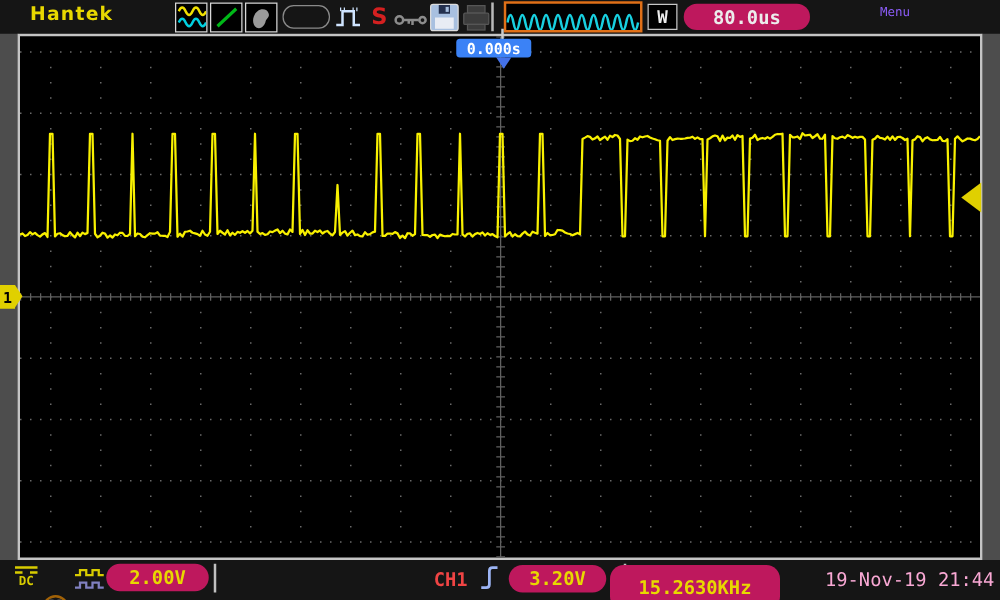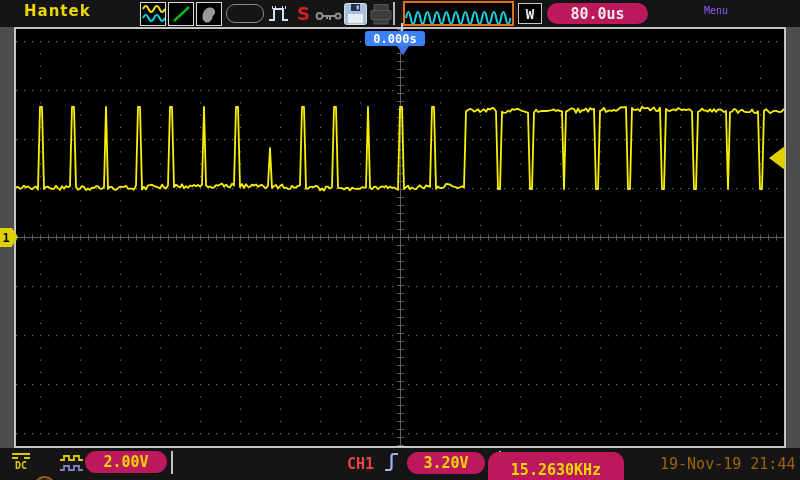--- a/index.html
+++ b/index.html
@@ -44,21 +44,21 @@
   .dcicon .l1{width:18px;height:2px;background:#d8cc00;margin:0 auto 2px}
   .dcicon .l2{width:18px;border-top:2px dashed #d8cc00;margin:0 auto 2px}
   .bwicon{left:34px;top:476px;width:21px;height:21px;border:2px solid #a16207;border-radius:50%;
           box-sizing:border-box;color:#3a3a3a;font-size:10px;font-weight:bold;
           display:flex;align-items:flex-start;justify-content:center}
   .scale-pill{left:85px;top:451px;width:82px;height:22px}
   .bdiv{top:451px;width:2px;height:23px;background:#c0c0c0}
   .ch1{left:347px;top:455px;color:#ef4444;font-size:15px;font-weight:bold}
   .lvl-pill{left:407px;top:452px;width:78px;height:22px}
   .freq-pill{left:488px;top:452px;width:136px;height:36px}
-  .dt{left:660px;top:455px;color:#a16207;font-size:15px}
+  .dt{left:660px;top:455px;color:#f9a8d4;font-size:15px}
 </style>
 </head>
 <body>
 
 <div class="abs logo">Hantek</div>
 
 <div class="abs iconbox" style="left:140px;top:2px">
   <svg width="23" height="22" viewBox="0 0 23 22">
     <path d="M1 6 q2.8 -6 5.5 0 q2.8 6 5.5 0 q2.8 -6 5.5 0 q2.7 6 5.4 0" stroke="#f0e000" stroke-width="2" fill="none"></path>
     <path d="M1 15 q2.8 -6 5.5 0 q2.8 6 5.5 0 q2.8 -6 5.5 0 q2.7 6 5.4 0" stroke="#00d0e0" stroke-width="2" fill="none"></path>

